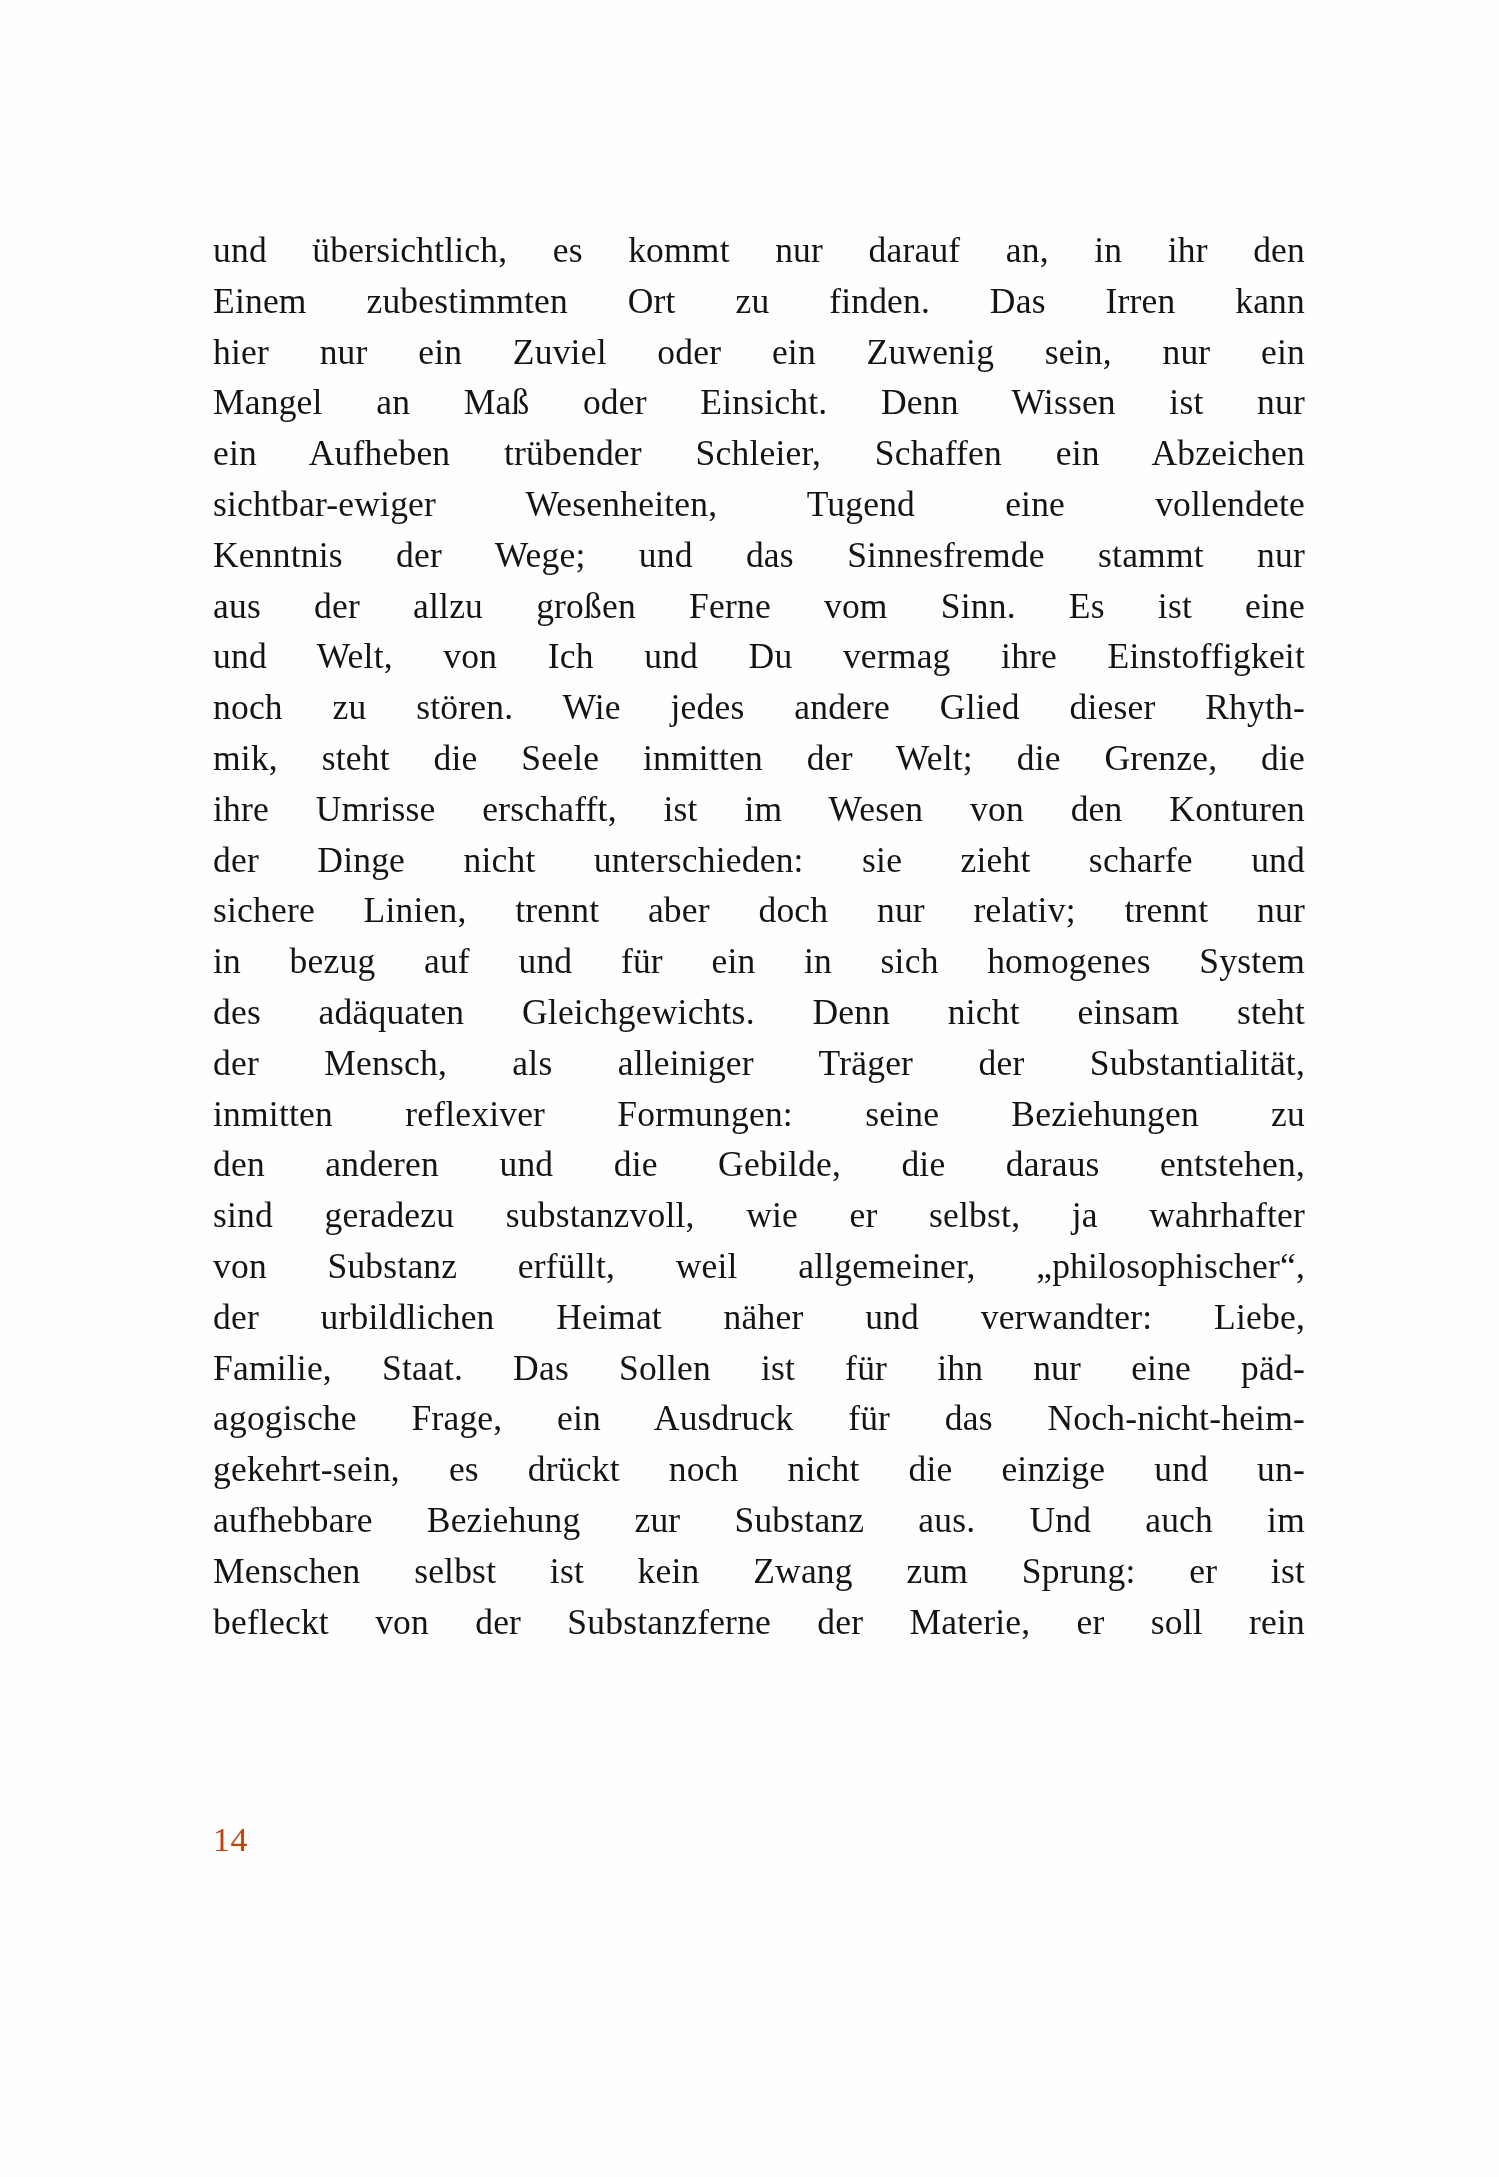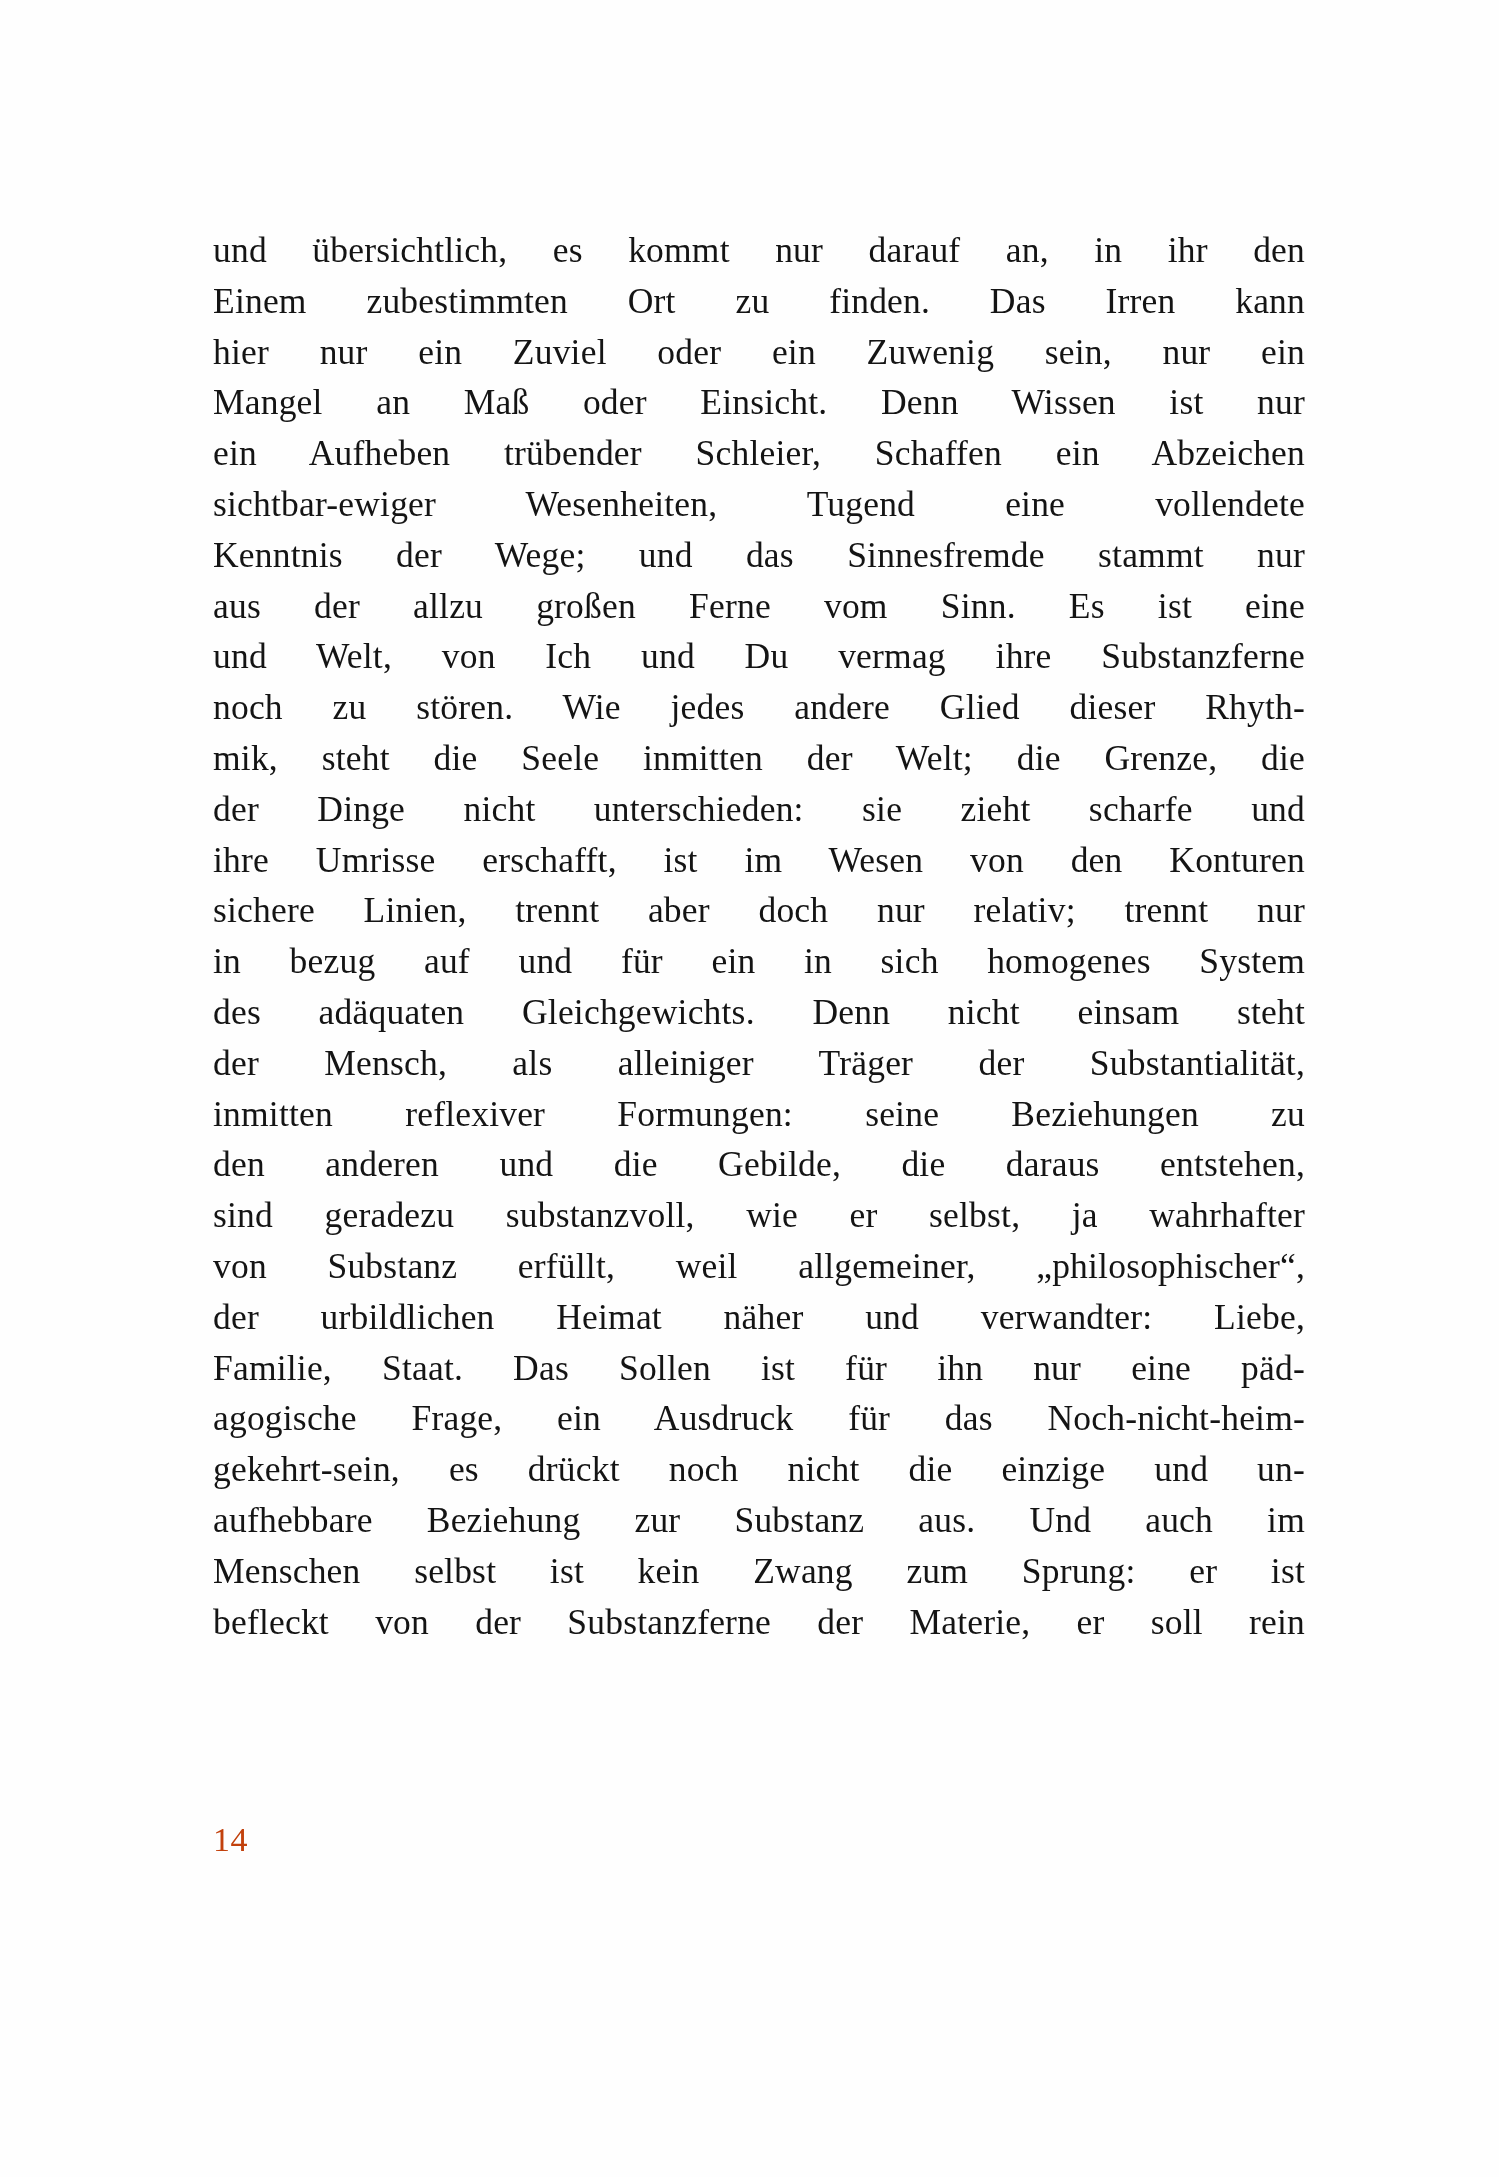--- a/index.html
+++ b/index.html
@@ -58,25 +58,25 @@
 
   <div class="text-block">
     <span class="line">und übersichtlich, es kommt nur darauf an, in ihr den</span>
     <span class="line">Einem zubestimmten Ort zu finden. Das Irren kann</span>
     <span class="line">hier nur ein Zuviel oder ein Zuwenig sein, nur ein</span>
     <span class="line">Mangel an Maß oder Einsicht. Denn Wissen ist nur</span>
     <span class="line">ein Aufheben trübender Schleier, Schaffen ein Abzeichen</span>
     <span class="line">sichtbar-ewiger Wesenheiten, Tugend eine vollendete</span>
     <span class="line">Kenntnis der Wege; und das Sinnesfremde stammt nur</span>
     <span class="line">aus der allzu großen Ferne vom Sinn. Es ist eine</span>
-    <span class="line">und Welt, von Ich und Du vermag ihre Substanzferne</span>
+    <span class="line">und Welt, von Ich und Du vermag ihre Einstoffigkeit</span>
     <span class="line">noch zu stören. Wie jedes andere Glied dieser Rhyth-</span>
     <span class="line">mik, steht die Seele inmitten der Welt; die Grenze, die</span>
+    <span class="line">ihre Umrisse erschafft, ist im Wesen von den Konturen</span>
     <span class="line">der Dinge nicht unterschieden: sie zieht scharfe und</span>
-    <span class="line">ihre Umrisse erschafft, ist im Wesen von den Konturen</span>
     <span class="line">sichere Linien, trennt aber doch nur relativ; trennt nur</span>
     <span class="line">in bezug auf und für ein in sich homogenes System</span>
     <span class="line">des adäquaten Gleichgewichts. Denn nicht einsam steht</span>
     <span class="line">der Mensch, als alleiniger Träger der Substantialität,</span>
     <span class="line">inmitten reflexiver Formungen: seine Beziehungen zu</span>
     <span class="line">den anderen und die Gebilde, die daraus entstehen,</span>
     <span class="line">sind geradezu substanzvoll, wie er selbst, ja wahrhafter</span>
     <span class="line">von Substanz erfüllt, weil allgemeiner, „philosophischer“,</span>
     <span class="line">der urbildlichen Heimat näher und verwandter: Liebe,</span>
     <span class="line">Familie, Staat. Das Sollen ist für ihn nur eine päd-</span>

